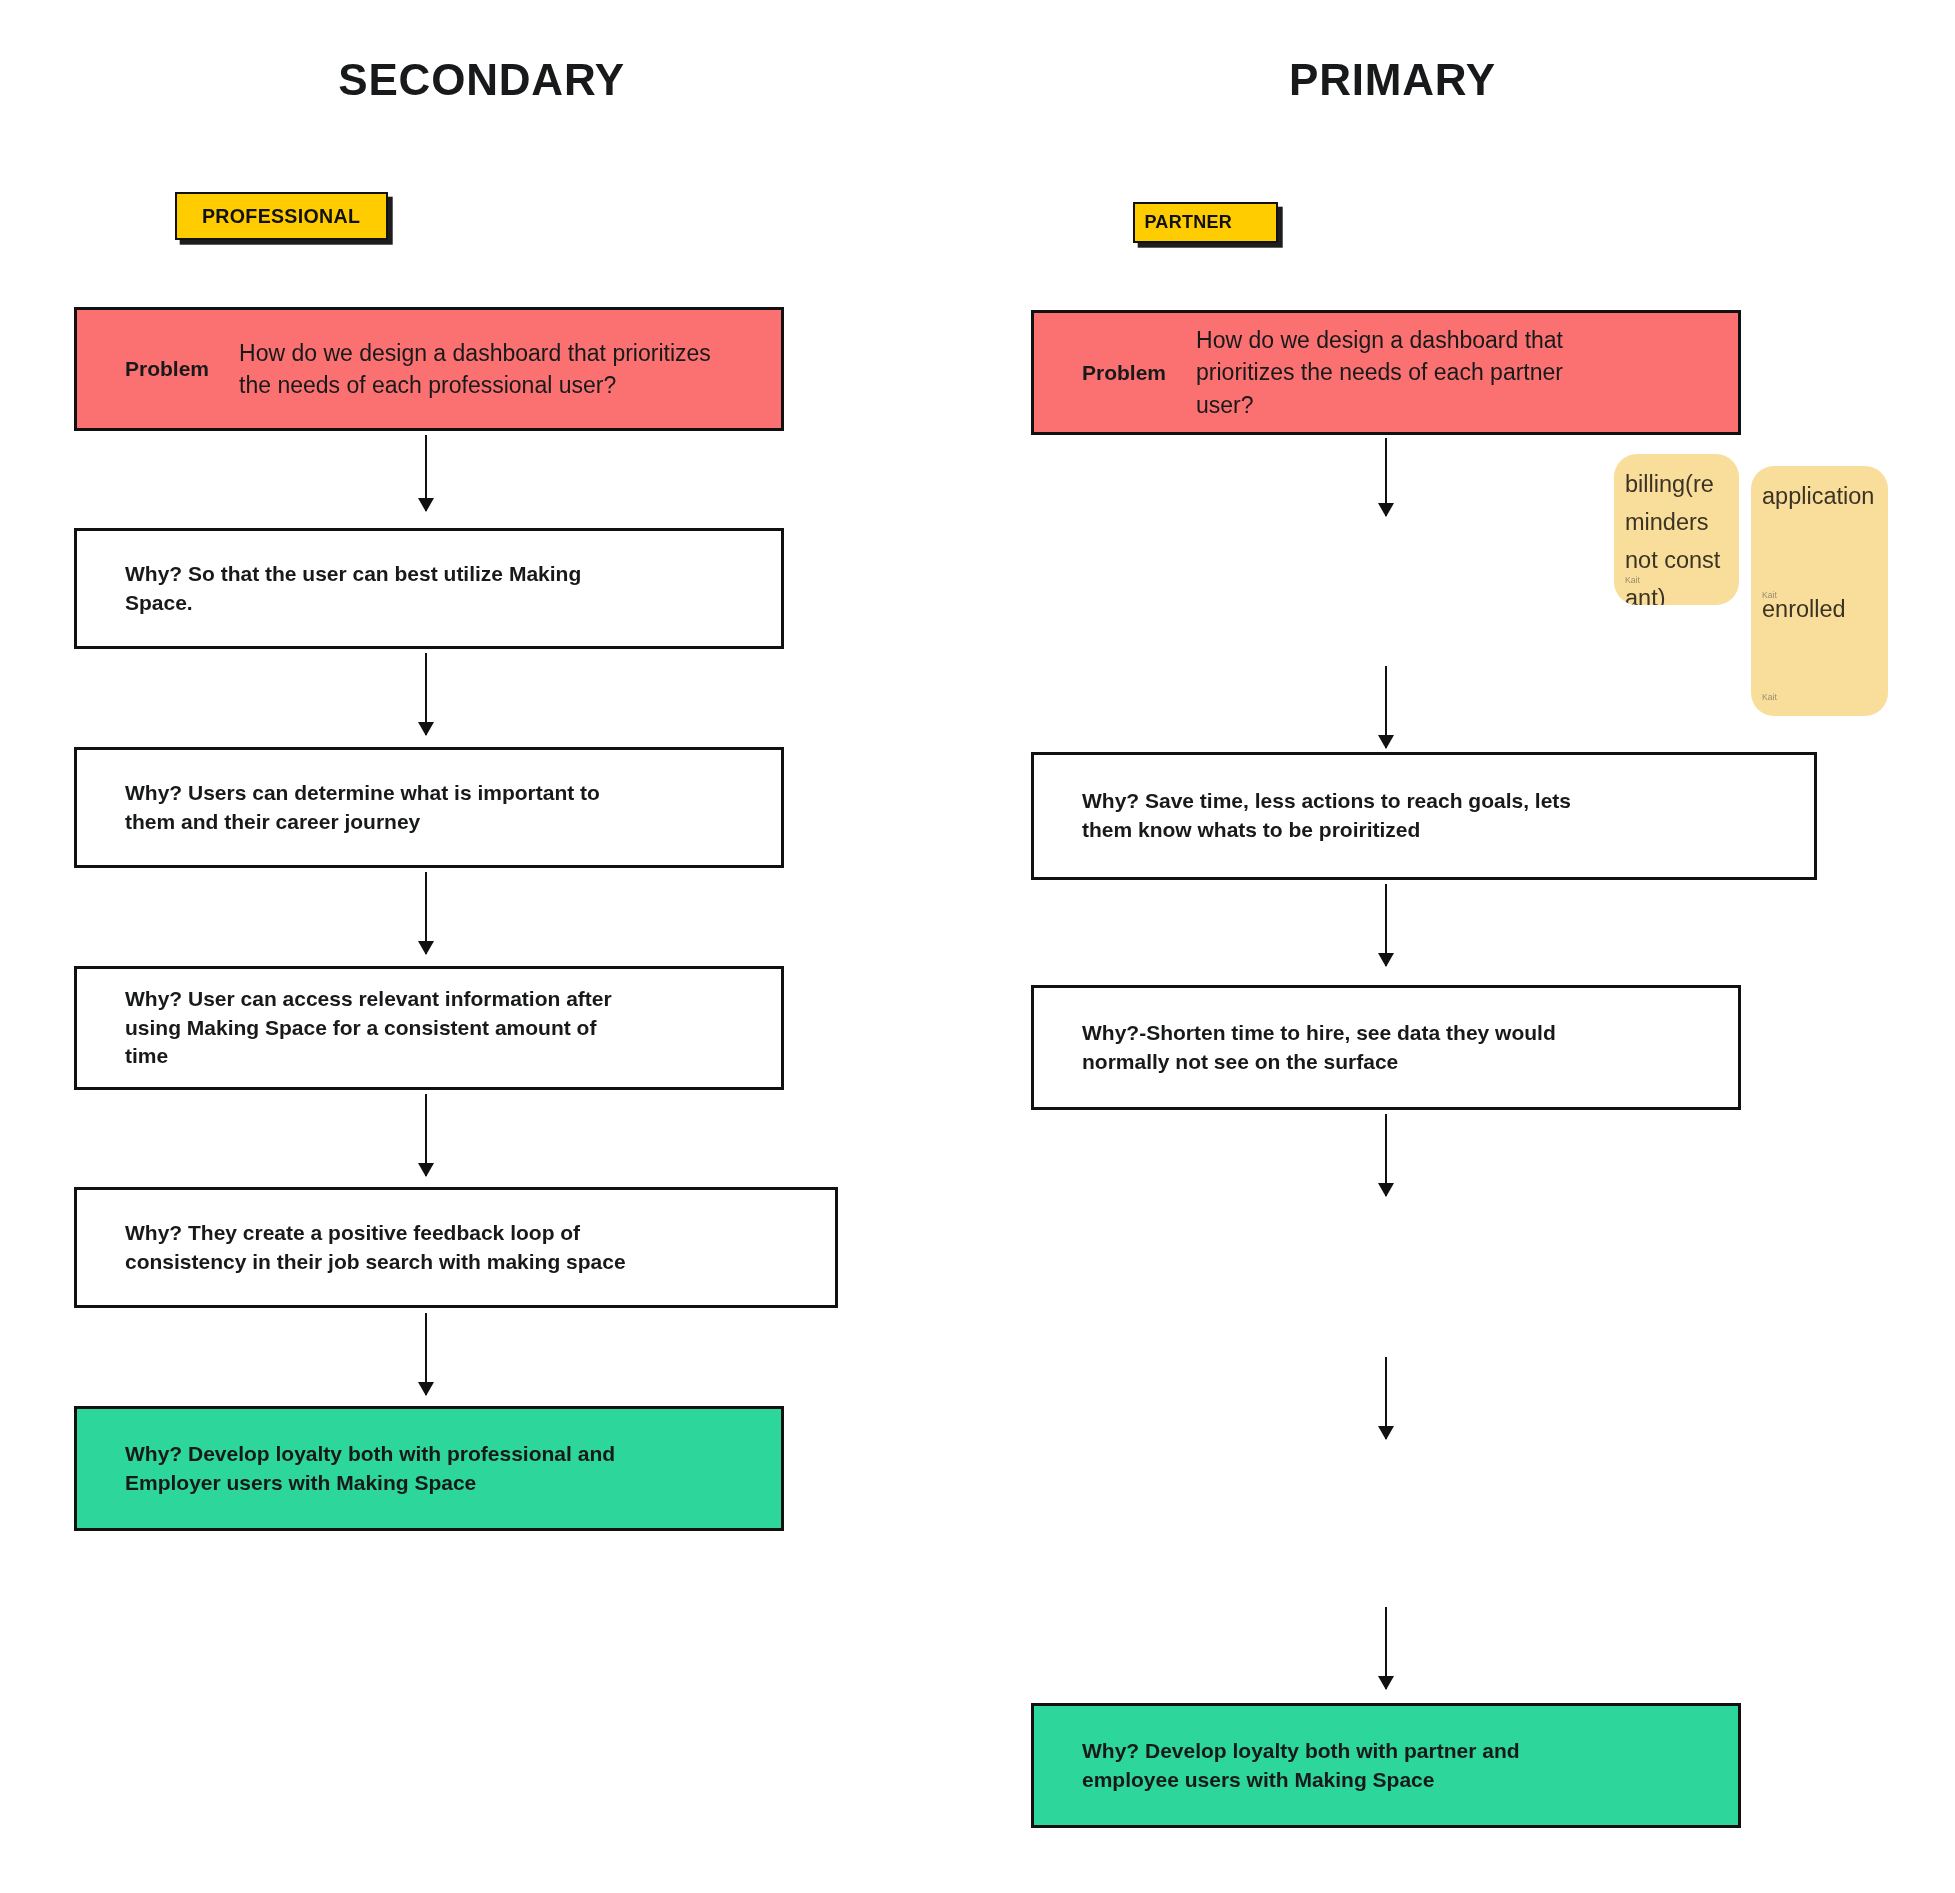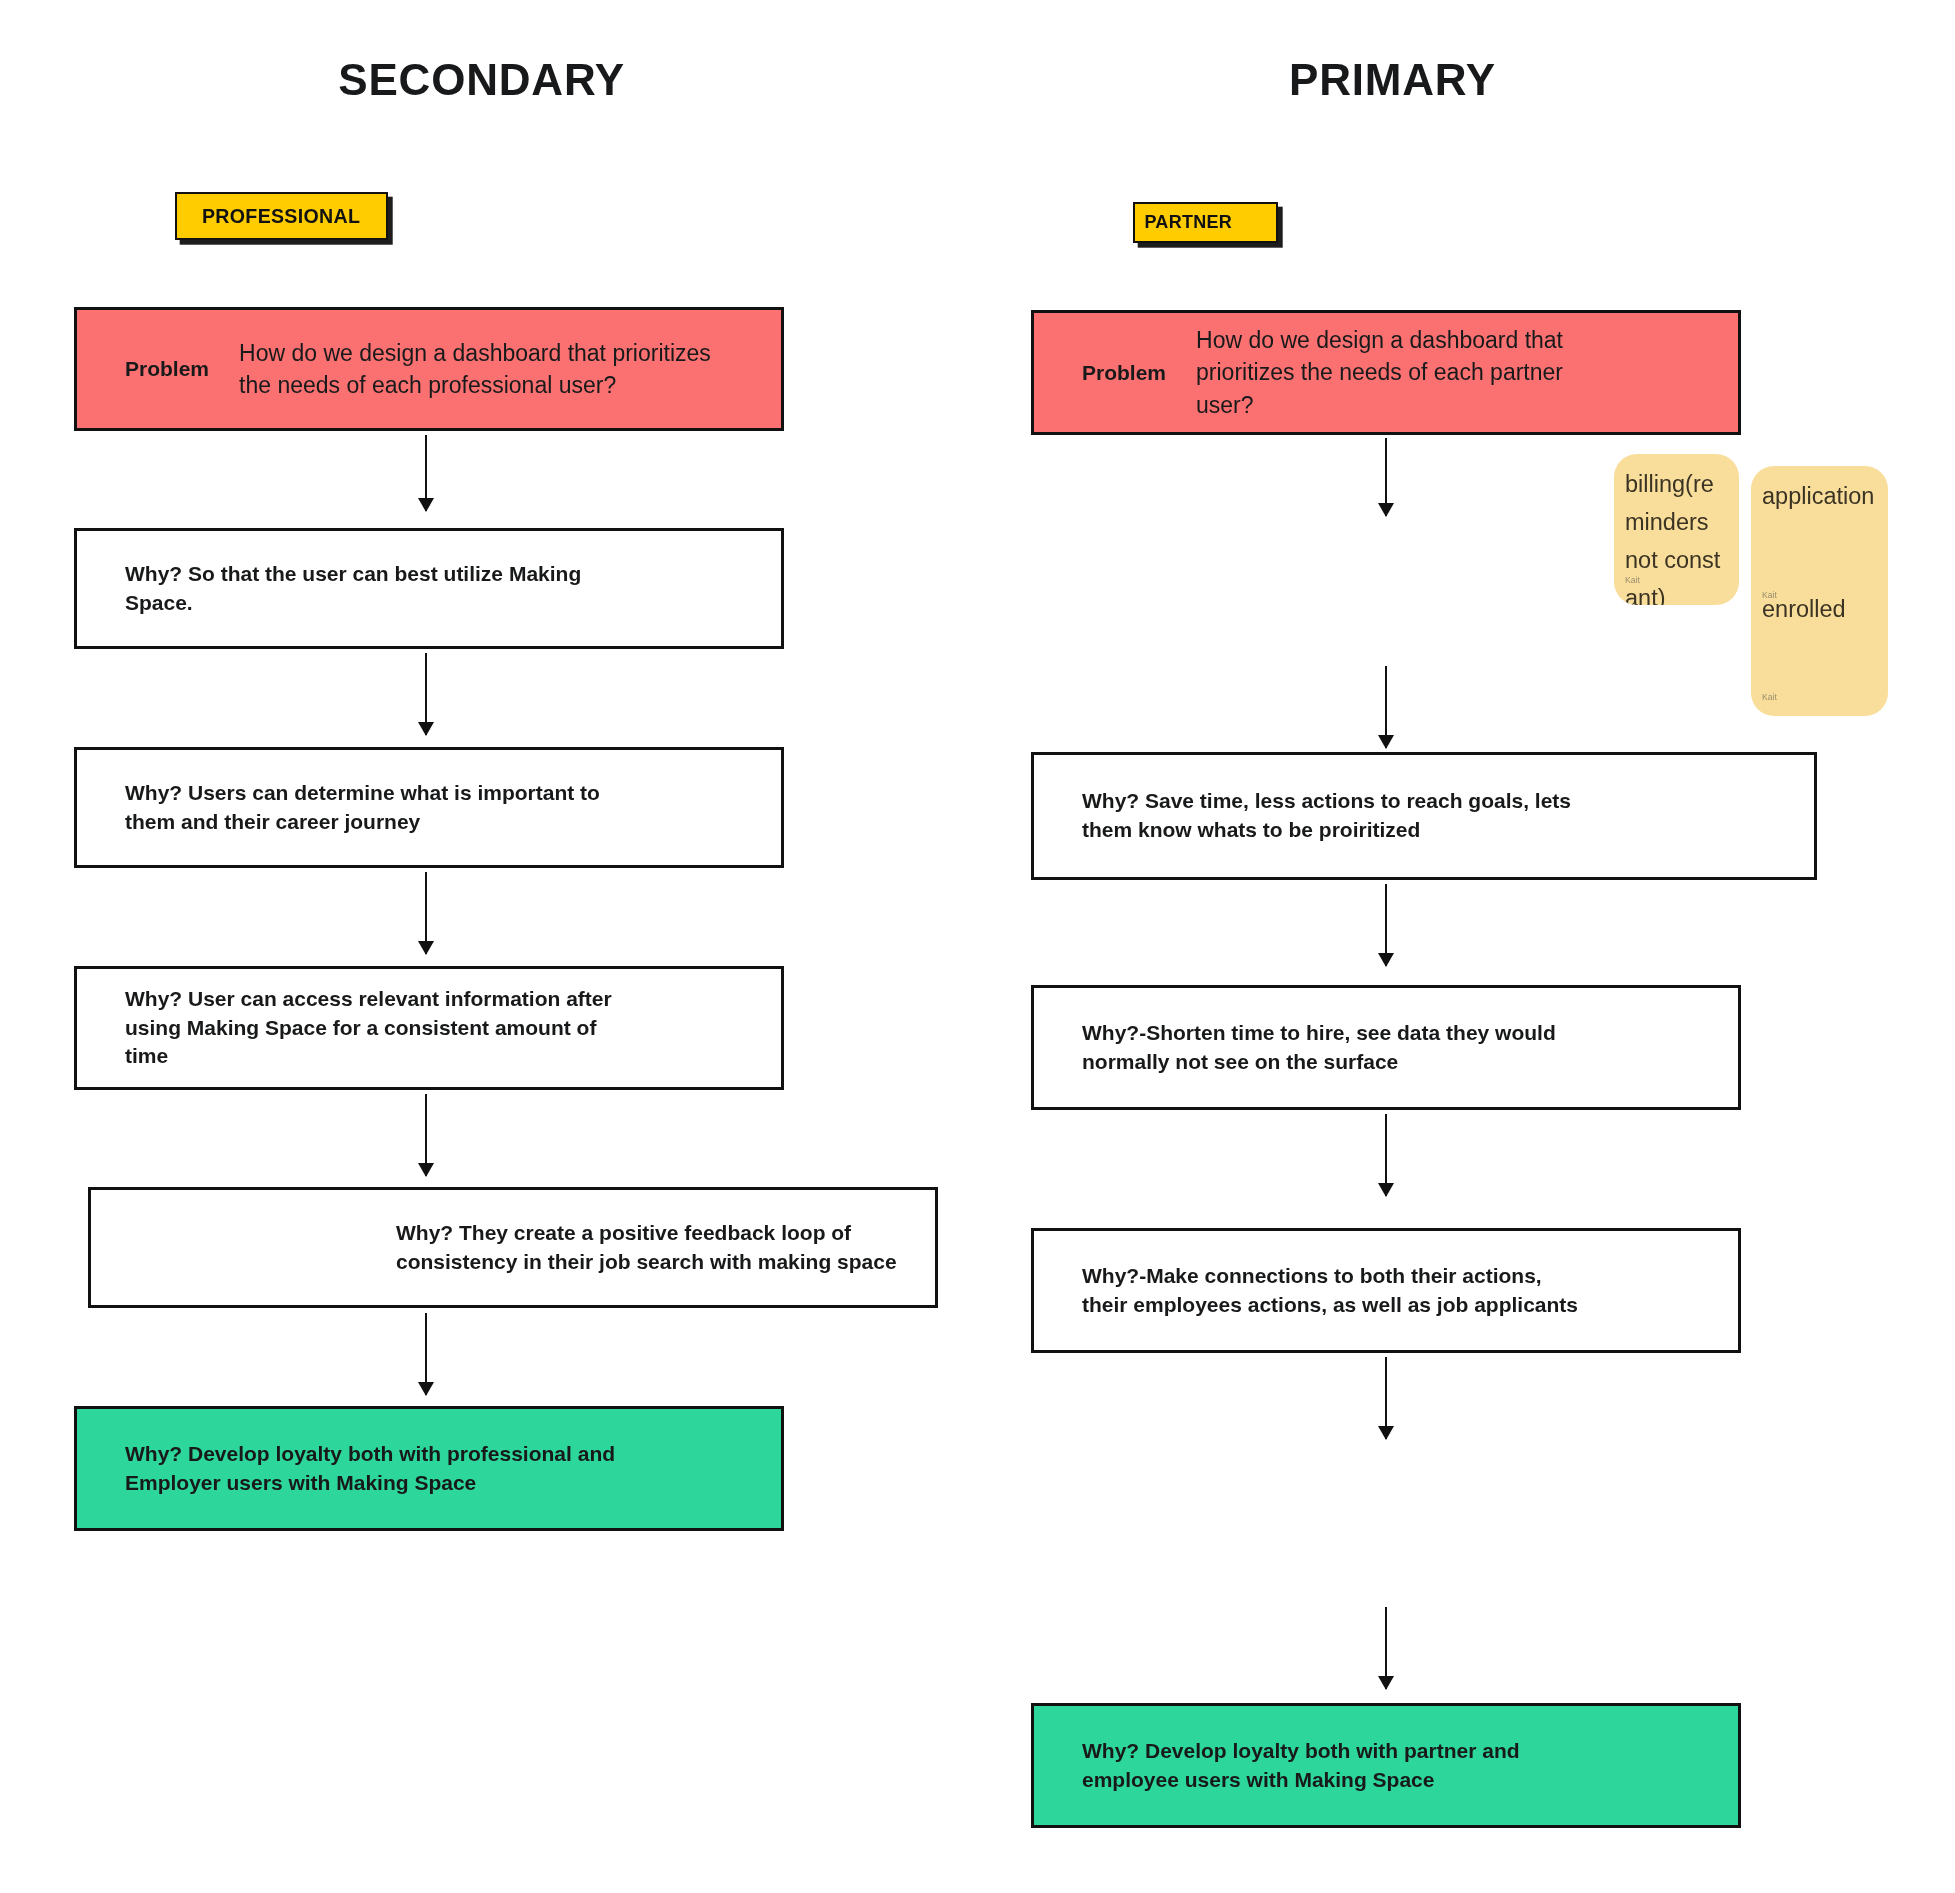--- a/index.html
+++ b/index.html
@@ -182,21 +182,21 @@
   </div>
 
   <div class="arrow" style="left:425px; top:872px; height:82px;"></div>
 
   <div class="box" style="left:74px; top:966px; width:710px; height:124px;">
     <div class="box-text" style="max-width:579px;">Why? User can access relevant information after using Making Space for a consistent amount of time</div>
   </div>
 
   <div class="arrow" style="left:425px; top:1094px; height:82px;"></div>
 
-  <div class="box" style="left:88px; top:1187px; width:850px; height:121px;justify-content:flex-end;">
+  <div class="box" style="left:74px; top:1187px; width:764px; height:121px;">
     <div class="box-text" style="max-width:587px;">Why? They create a positive feedback loop of consistency in their job search with making space</div>
   </div>
 
   <div class="arrow" style="left:425px; top:1313px; height:82px;"></div>
 
   <div class="box outcome" style="left:74px; top:1406px; width:710px; height:125px;">
     <div class="box-text" style="max-width:579px;">Why?  Develop loyalty both with professional and Employer users with Making Space</div>
   </div>
 
   <div class="box problem" style="left:1031px; top:310px; width:710px; height:125px;">
@@ -216,23 +216,20 @@
   </div>
 
   <div class="arrow" style="left:1385px; top:884px; height:82px;"></div>
 
   <div class="box" style="left:1031px; top:985px; width:710px; height:125px;">
     <div class="box-text" style="max-width:563px;">Why?-Shorten time to hire, see data they would normally not see on the surface</div>
   </div>
 
   <div class="arrow" style="left:1385px; top:1114px; height:82px;"></div>
 
-  <div class="box" style="left:1031px; top:1228px; width:710px; height:125px;">
-    <div class="box-text" style="max-width:579px;">Why?-Make connections to both their actions, their employees actions, as well as job applicants</div>
-  </div>
 
   <div class="arrow" style="left:1385px; top:1357px; height:82px;"></div>
 
 
   <div class="arrow" style="left:1385px; top:1607px; height:82px;"></div>
 
   <div class="box outcome" style="left:1031px; top:1703px; width:710px; height:125px;">
     <div class="box-text" style="max-width:579px;">Why? Develop loyalty both with partner and employee users with Making Space</div>
   </div>
 

